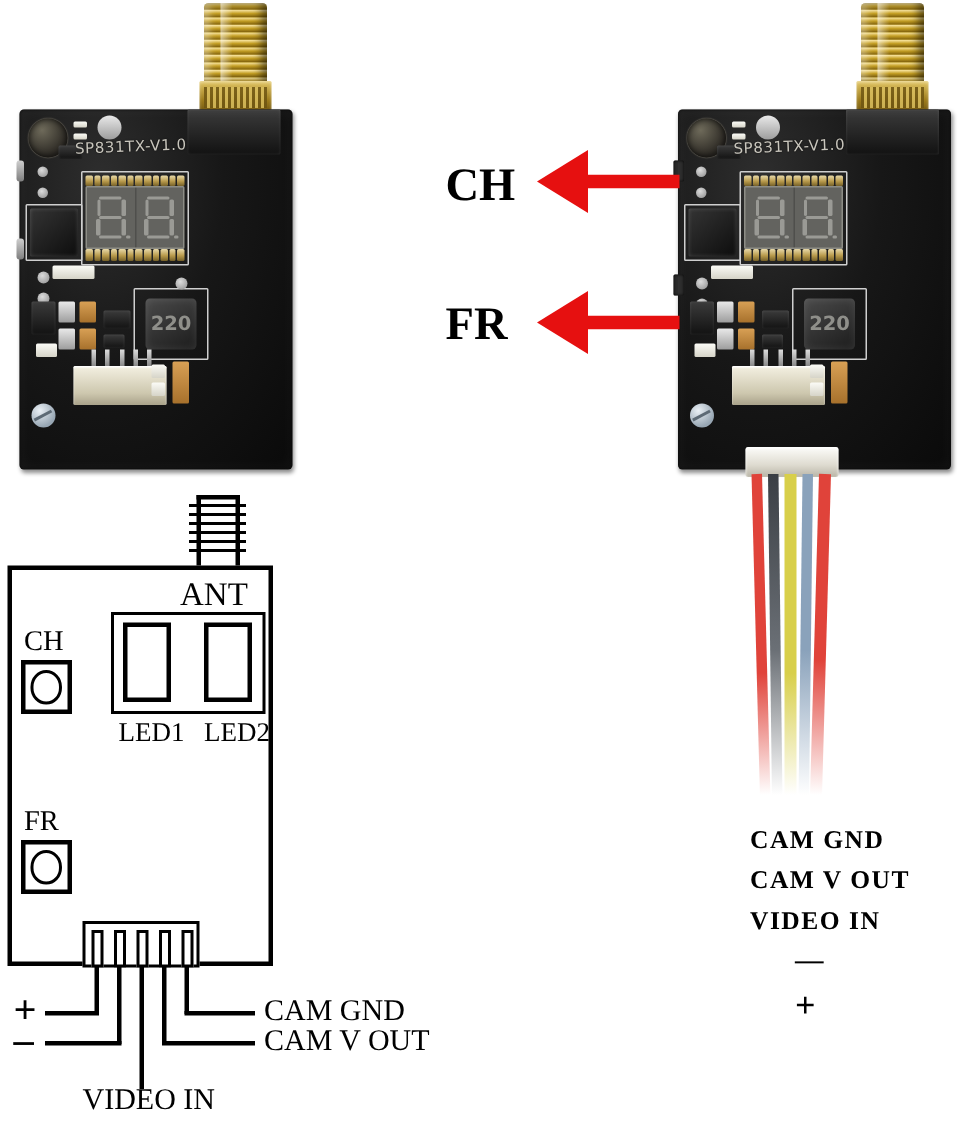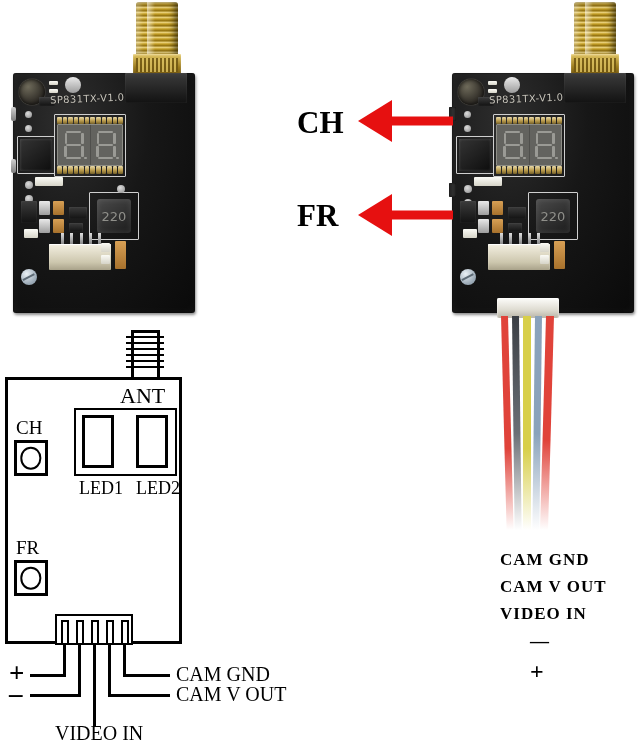--- a/index.html
+++ b/index.html
@@ -107,21 +107,21 @@
   .p-tan  { background: linear-gradient(180deg,#d8a055,#a7712c); }
   .p-white{ background: linear-gradient(180deg,#fbfbf6,#d6d4c8); }
   .p-ic   { background: linear-gradient(140deg,#343434,#0d0d0d);
             box-shadow: inset 0 0 3px rgba(255,255,255,.18); }
   .p-cap  { background: radial-gradient(circle at 35% 30%, #6e6a5a, #2b2823 70%);
             border-radius:50%; box-shadow: inset 0 0 4px rgba(0,0,0,.8), 0 0 1px #b9b09a; }
   .p-ind  { background: linear-gradient(150deg,#4a4a4a,#1c1c1c);
             border-radius:3px; box-shadow: inset 0 0 6px rgba(255,255,255,.12); }
   .p-ind span{
     position:absolute; inset:0; display:flex; align-items:center; justify-content:center;
-    color:#8f8f8a; font-family:"DejaVu Sans", sans-serif; font-weight:400;
+    color:#8f8f8a; font-family:"DejaVu Sans", sans-serif; font-weight:700;
   }
   .p-screw{ background: radial-gradient(circle at 35% 30%, #eaf0f5, #97a6b3 70%);
             border-radius:50%; }
   .p-screw::after{content:"";position:absolute;left:8%;top:46%;width:84%;height:10%;
             background:#5d6a75; transform:rotate(-28deg);}
   .p-conn{ background: linear-gradient(180deg,#f4f0e2,#cdc7ae 70%,#a9a28a);
            border-radius:1px; box-shadow: inset 0 1px 1px #fff; }
   .p-connpins{ position:absolute; display:flex; justify-content:space-between; }
   .p-connpins i{ display:block; width:3px; background:linear-gradient(180deg,#ddd,#888); }
   .pad{ position:absolute; background: radial-gradient(circle at 40% 35%, #dcdcdc, #8b8b8b);

